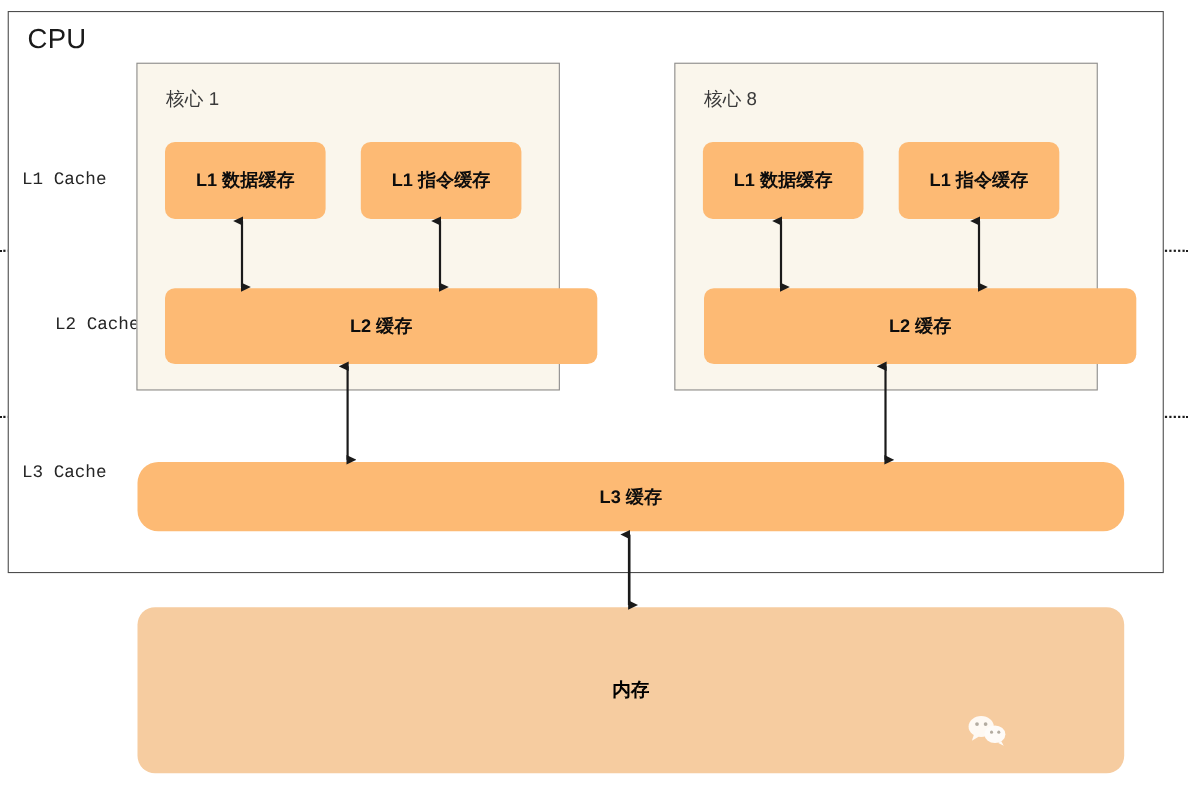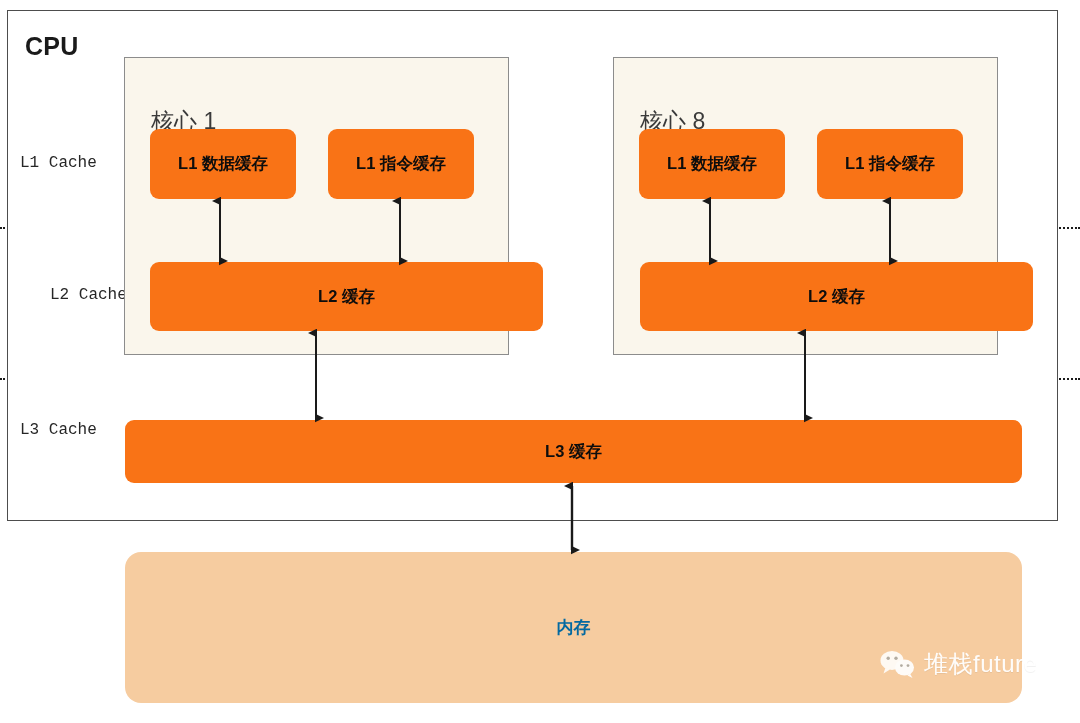--- a/index.html
+++ b/index.html
@@ -26,23 +26,23 @@
     top: 10px;
     width: 1051px;
     height: 511px;
     border: 1.6px solid #4d4d4d;
     background: #ffffff;
     box-sizing: border-box;
   }
   .cpu-title {
     position: absolute;
     left: 25px;
-    top: 32px;
+    top: 22px;
     font-size: 25px;
-    font-weight: bold;
+    font-weight: normal;
     color: #1a1a1a;
     letter-spacing: 0.3px;
   }
 
   
   .level-label {
     position: absolute;
     font-size: 16px;
     color: #262626;
     white-space: nowrap;
@@ -72,30 +72,29 @@
     background: #faf6ec;
     border: 1.3px solid #8c8c8c;
     box-sizing: border-box;
   }
   .core-1 { left: 124px; }
   .core-2 { left: 613px; }
   .core-title {
     position: absolute;
     left: 26px;
     top: 20px;
-    font-size: 23px;
+    font-size: 17px;
     color: #3a3a3a;
     white-space: nowrap;
-    margin-top: 28px;
   }
 
   
   .cache-box {
     position: absolute;
-    background: #f97316;
+    background: #fdba74;
     border-radius: 9px;
     display: flex;
     align-items: center;
     justify-content: center;
     color: #0d0d0d;
     font-weight: bold;
     box-sizing: border-box;
   }
   .l1-box {
     top: 129px;
@@ -116,37 +115,38 @@
   }
   .l2-c1 { left: 150px; }
   .l2-c2 { left: 640px; }
 
   .l3-box {
     left: 125px;
     top: 420px;
     width: 897px;
     height: 63px;
     font-size: 16.5px;
+    border-radius: 19px;
   }
 
   
   .memory-box {
     position: absolute;
     left: 125px;
     top: 552px;
     width: 897px;
     height: 151px;
     background: #f6ccA0;
     border-radius: 16px;
     display: flex;
     align-items: center;
     justify-content: center;
     font-size: 17px;
     font-weight: bold;
-    color: #0369a1;
+    color: #000000;
     box-sizing: border-box;
   }
 
   
   .arrow {
     position: absolute;
     overflow: visible;
   }
 
   
@@ -241,16 +241,15 @@
       </g>
       <g fill="#ffffff" opacity="0.98">
         <ellipse cx="26.5" cy="19.5" rx="9.5" ry="8"></ellipse>
         <path d="M32,25.5 L34.5,30 L29.5,27.5 Z"></path>
       </g>
       <g fill="#b0aba2">
         <circle cx="23.4" cy="17.6" r="1.4"></circle>
         <circle cx="30.0" cy="17.6" r="1.4"></circle>
       </g>
     </svg>
-    <span class="wm-text">堆栈future</span>
   </div>
 
 </div>
 
 </body></html>

